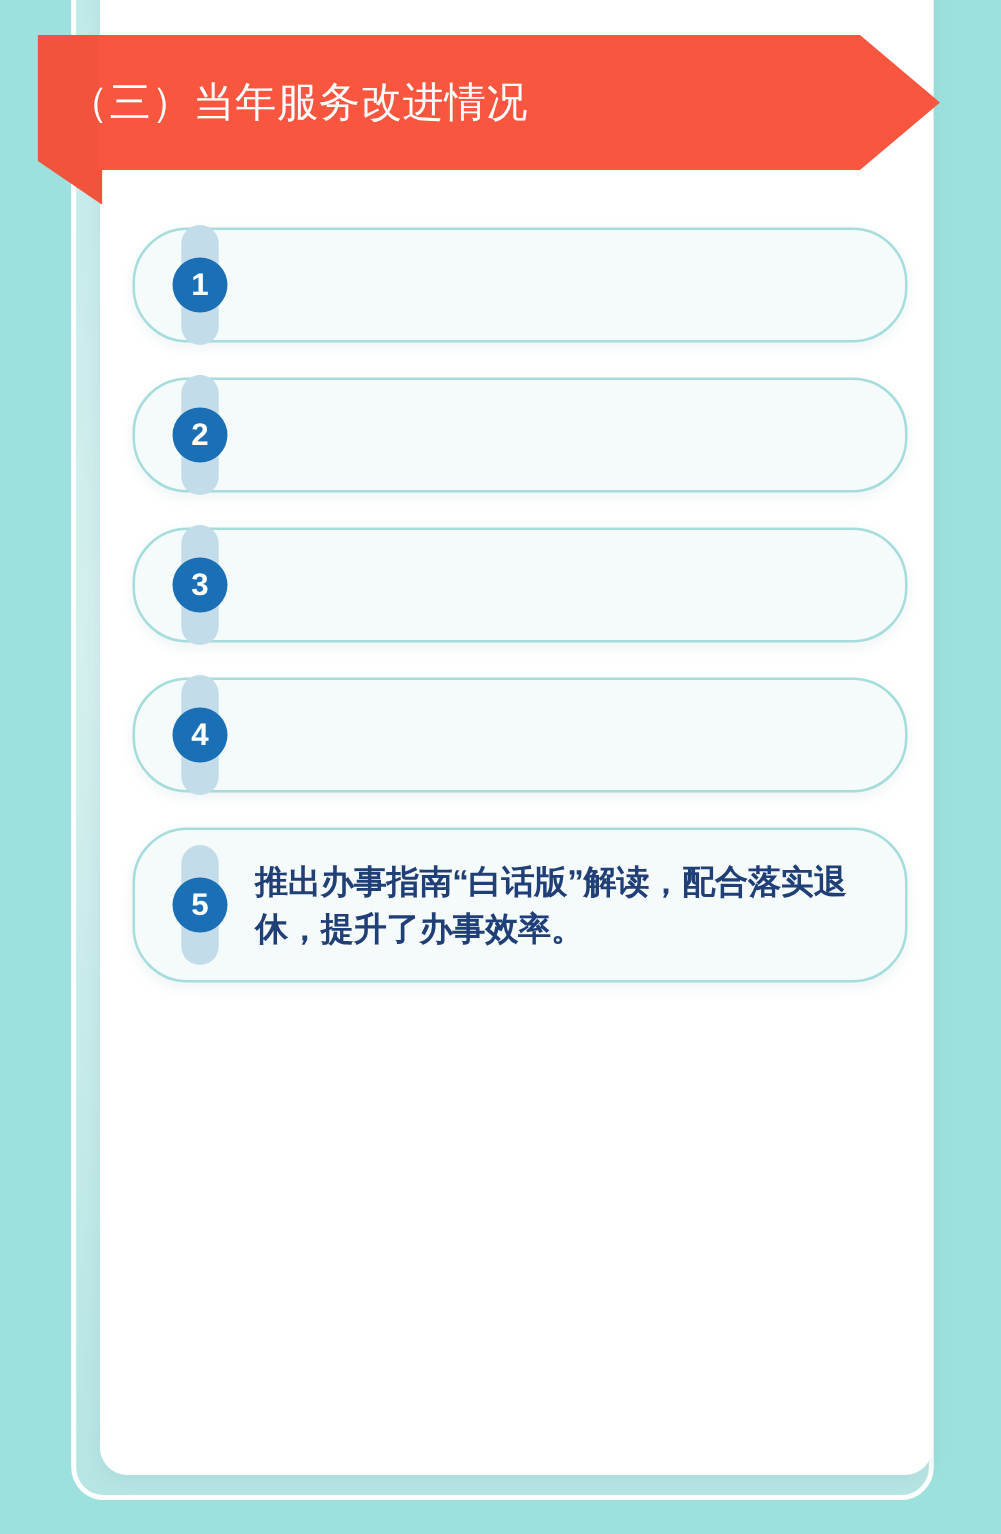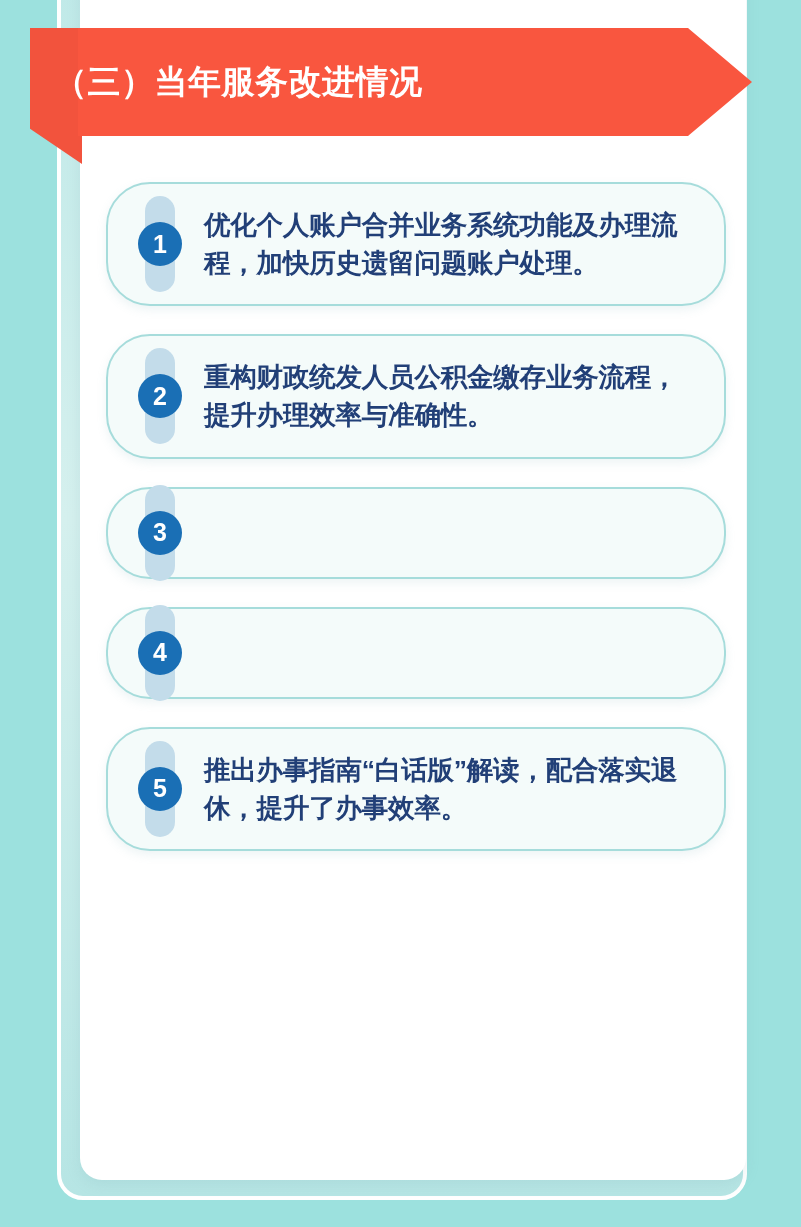--- a/index.html
+++ b/index.html
@@ -35,21 +35,21 @@
   }
   .banner-body{
     position:absolute;left:48px;top:0;width:674px;height:108px;
     background:#f9563f;
     -webkit-clip-path:polygon(0 0,90.5% 0,100% 50%,90.5% 100%,0 100%);
     clip-path:polygon(0 0,90.5% 0,100% 50%,90.5% 100%,0 100%);
   }
   .banner-title{
     position:absolute;left:24px;top:0;height:108px;
     display:flex;align-items:center;
-    color:#ffffff;font-size:33px;font-weight:bold;letter-spacing:.5px;
+    color:#ffffff;font-size:33px;font-weight:normal;letter-spacing:.5px;
     white-space:nowrap;
   }
 
   
   .cards{position:absolute;left:106px;top:182px;width:620px;}
   .card{
     position:relative;box-sizing:border-box;
     background:#f4fbfa;
     border:2px solid #a6dcdb;
     border-radius:44px;
@@ -94,29 +94,27 @@
   <div class="banner-title">（三）当年服务改进情况</div>
 </div>
 
 <div class="cards">
 
   <div class="card">
     <div class="badge-wrap">
       <div class="badge-pill"></div>
       <div class="badge-circle">1</div>
     </div>
-    <div class="card-text">优化个人账户合并业务系统功能及办理流程，加快历史遗留问题账户处理。</div>
   </div>
 
   <div class="card">
     <div class="badge-wrap">
       <div class="badge-pill"></div>
       <div class="badge-circle">2</div>
     </div>
-    <div class="card-text">重构财政统发人员公积金缴存业务流程，提升办理效率与准确性。</div>
   </div>
 
   <div class="card">
     <div class="badge-wrap">
       <div class="badge-pill"></div>
       <div class="badge-circle">3</div>
     </div>
   </div>
 
   <div class="card">

